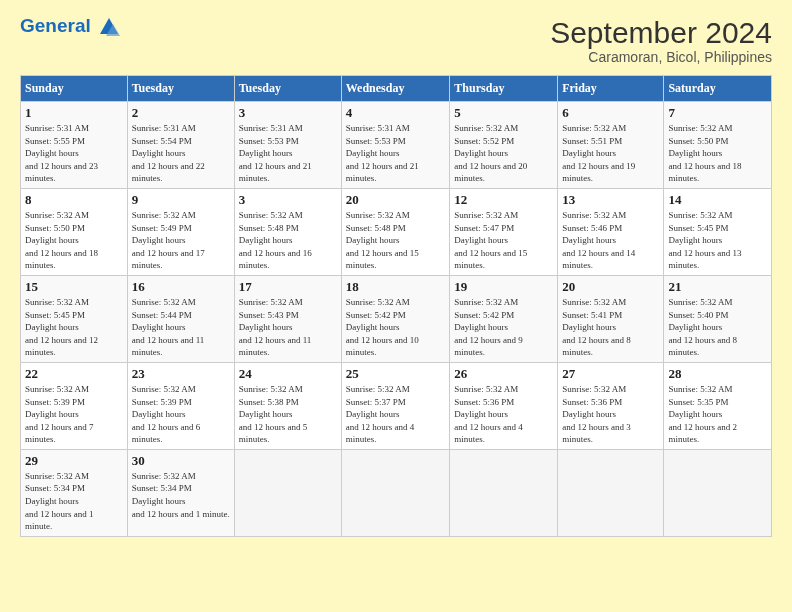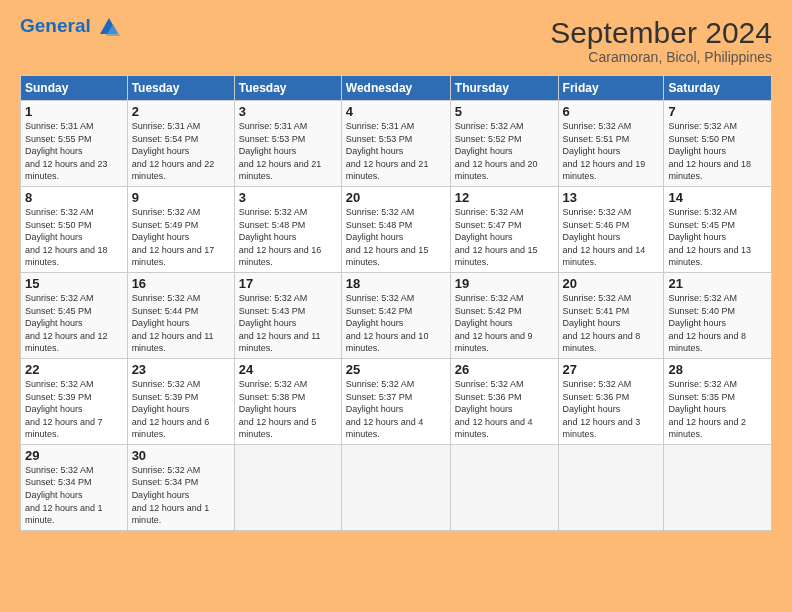--- a/index.html
+++ b/index.html
@@ -7,21 +7,21 @@
       font-family: Arial, sans-serif;
       background: #fff;
       width: 792px;
       height: 612px;
       overflow: hidden;
     }
     .page {
       width: 792px;
       min-height: 612px;
       padding: 16px 20px 10px 20px;
-      background: #fdba74;
+      background: #fef9c3;
     }
     .header {
       display: flex;
       justify-content: space-between;
       align-items: flex-start;
       margin-bottom: 10px;
     }
     .logo {
       display: flex;
       align-items: center;
@@ -36,20 +36,21 @@
       line-height: 1.1;
     }
     .subtitle {
       font-size: 14px;
       color: #555;
     }
     table {
       width: 100%;
       border-collapse: collapse;
       font-size: 10px;
+      font-family: Liberation Serif, serif;
     }
     thead tr th {
       background-color: #2e6db4;
       color: #fff;
       padding: 5px 4px;
       text-align: left;
       font-size: 12px;
       font-weight: bold;
       border: 1px solid #ccc;
     }

